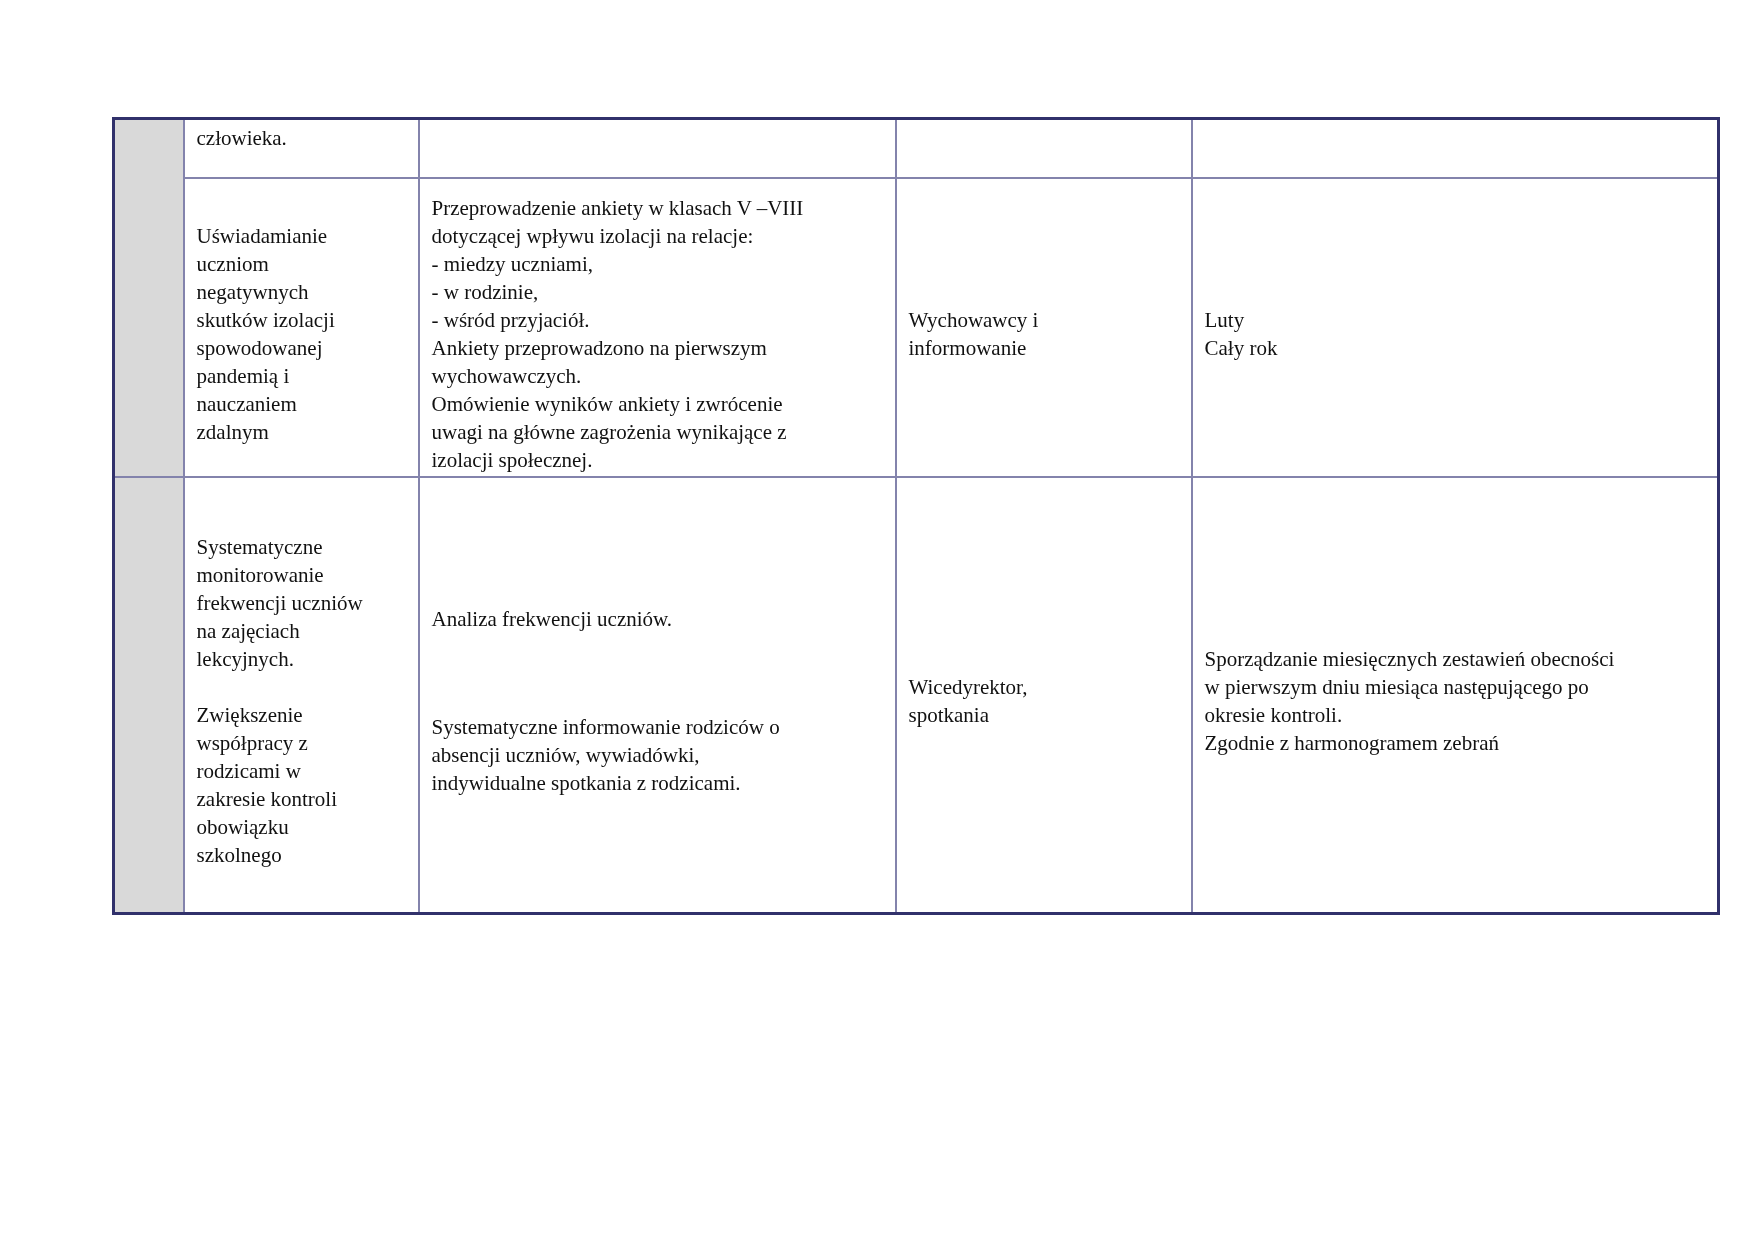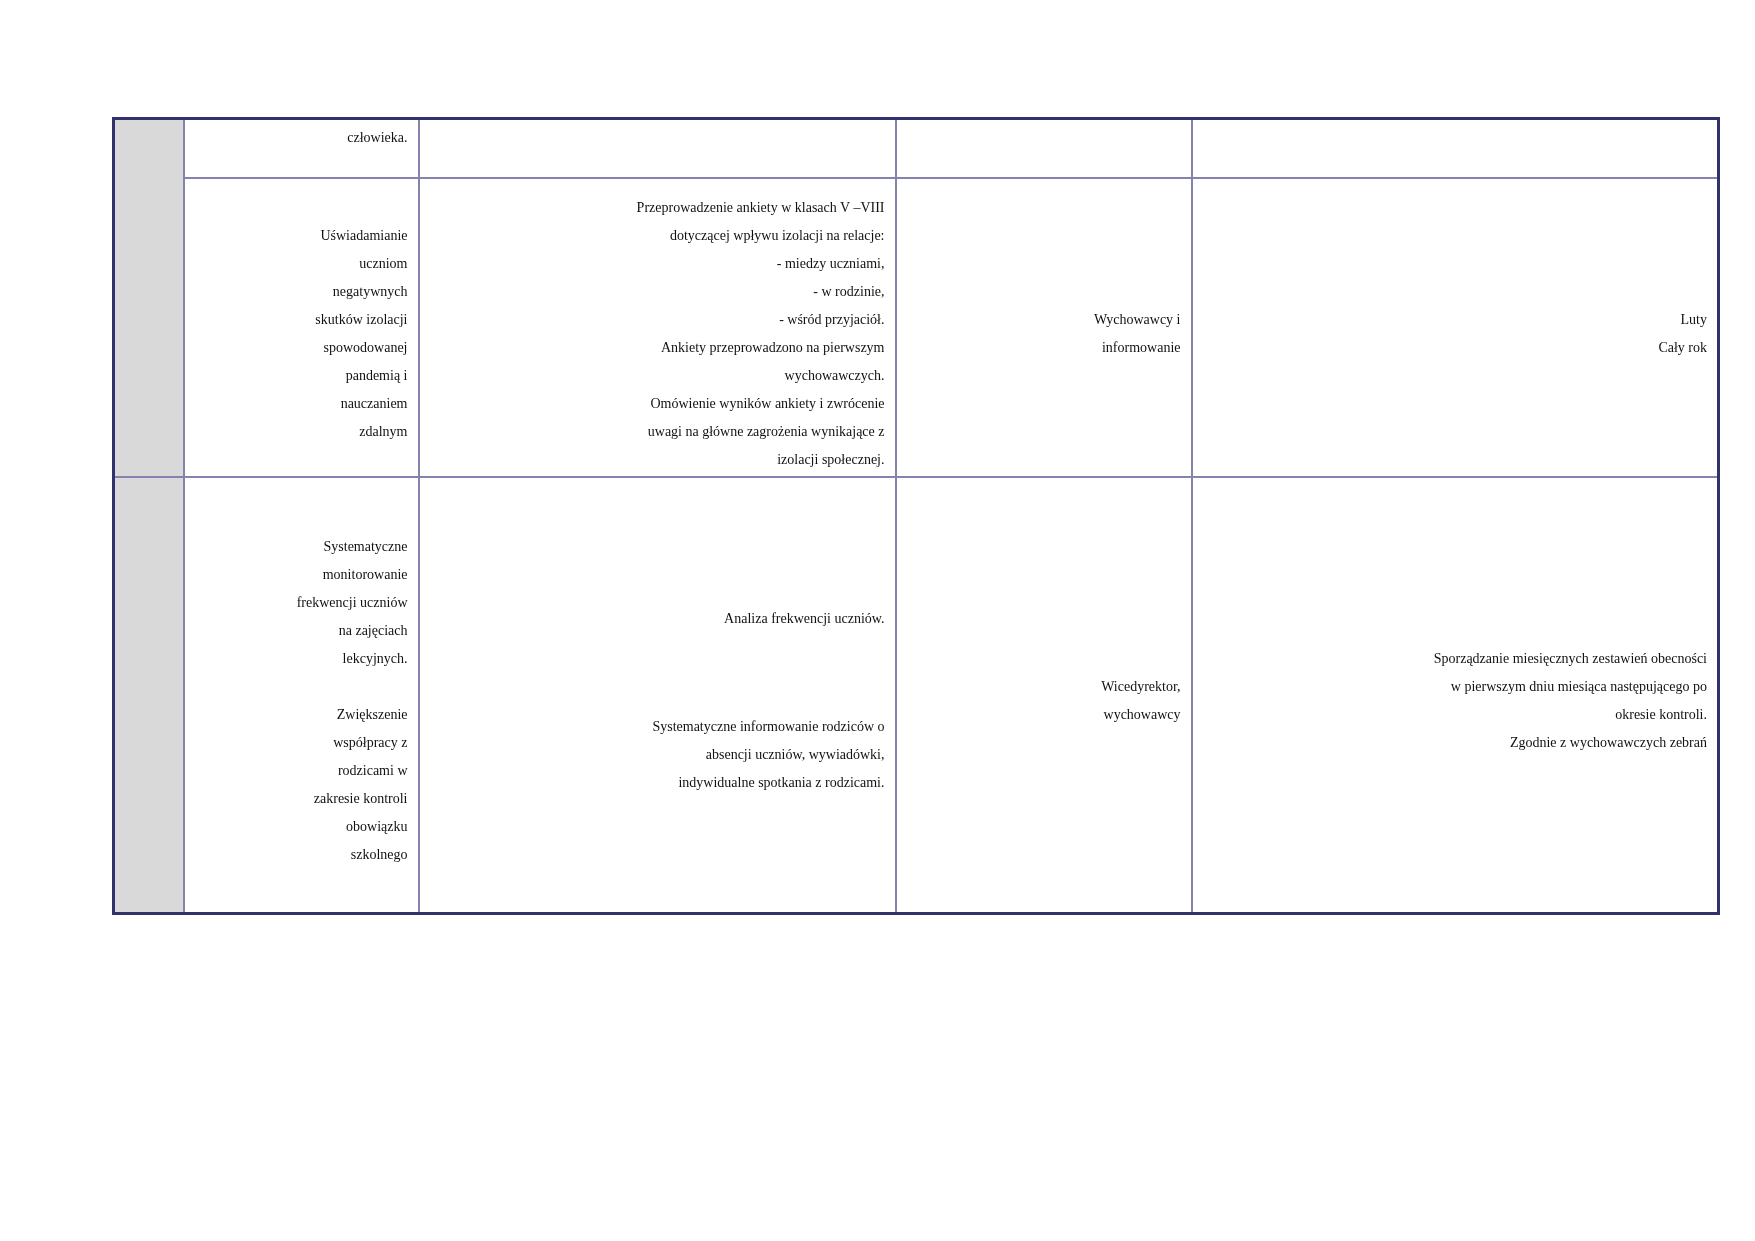--- a/index.html
+++ b/index.html
@@ -25,27 +25,26 @@
     left: 112px;
     top: 117px;
     width: 1605px;
     border-collapse: collapse;
     table-layout: fixed;
     border: 3px solid #31316b;
   }
   table.doc-table td {
     border: 2px solid #8383ac;
     padding: 15px 10px 2px 12px;
-    font-size: 14px;
+    font-size: 21px;
     line-height: 28px;
     vertical-align: middle;
     white-space: pre-line;
     overflow: hidden;
     word-wrap: break-word;
-    text-align: right;
   }
   td.shaded {
     background: #d9d9d9;
     padding: 0;
   }
   tr.r1 td {
     vertical-align: top;
     padding-top: 4px;
   }
   td.v-top {
@@ -111,21 +110,21 @@
 Zwiększenie
 współpracy z
 rodzicami w
 zakresie kontroli
 obowiązku
 szkolnego</td>
       <td><div class="para-gap">Analiza frekwencji uczniów.</div><div>Systematyczne informowanie rodziców o
 absencji uczniów, wywiadówki,
 indywidualne spotkania z rodzicami.</div></td>
       <td>Wicedyrektor,
-wychowawcy</td>
+spotkania</td>
       <td>Sporządzanie miesięcznych zestawień obecności
 w pierwszym dniu miesiąca następującego po
 okresie kontroli.
-Zgodnie z wychowawczych zebrań</td>
+Zgodnie z harmonogramem zebrań</td>
     </tr>
   </tbody>
     </table>
 </div>
 
 </body></html>

